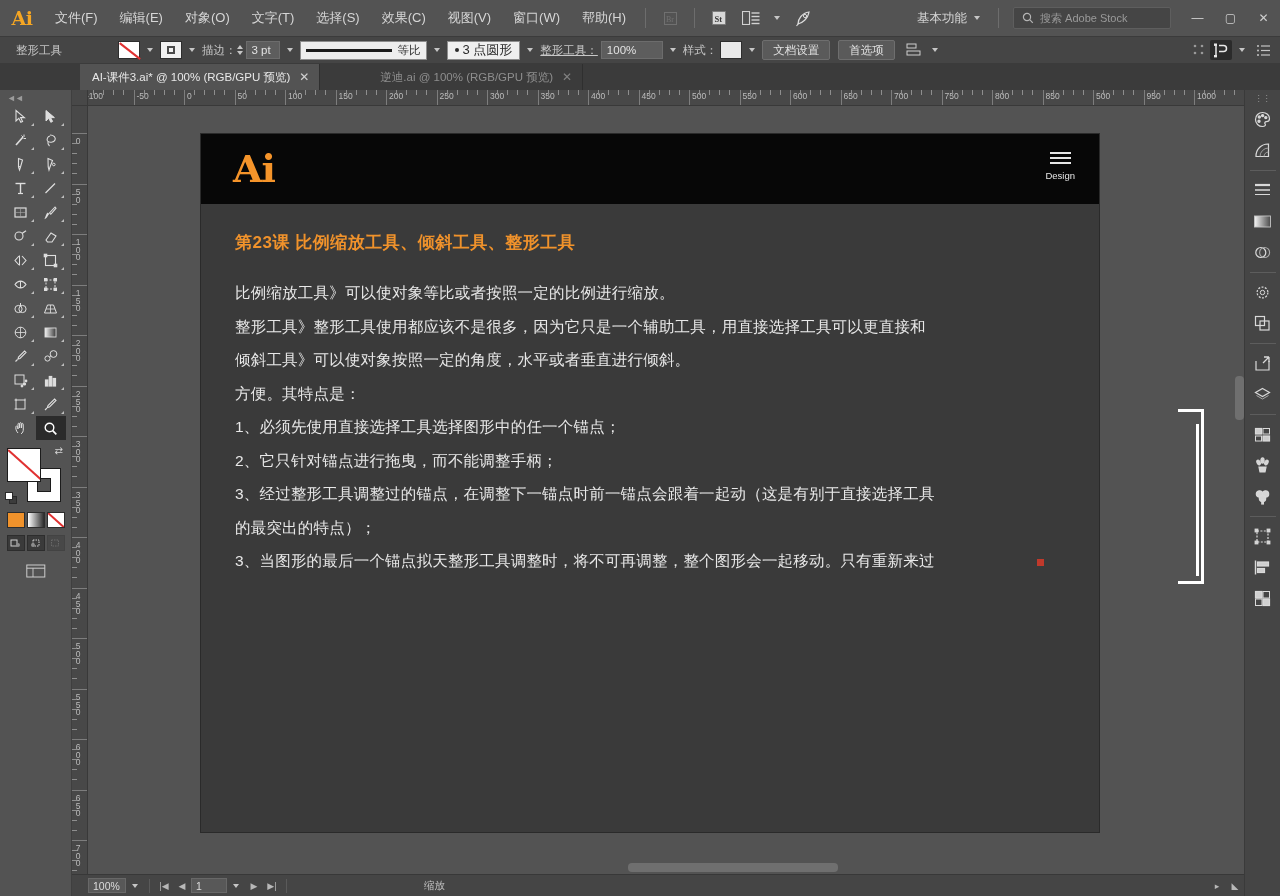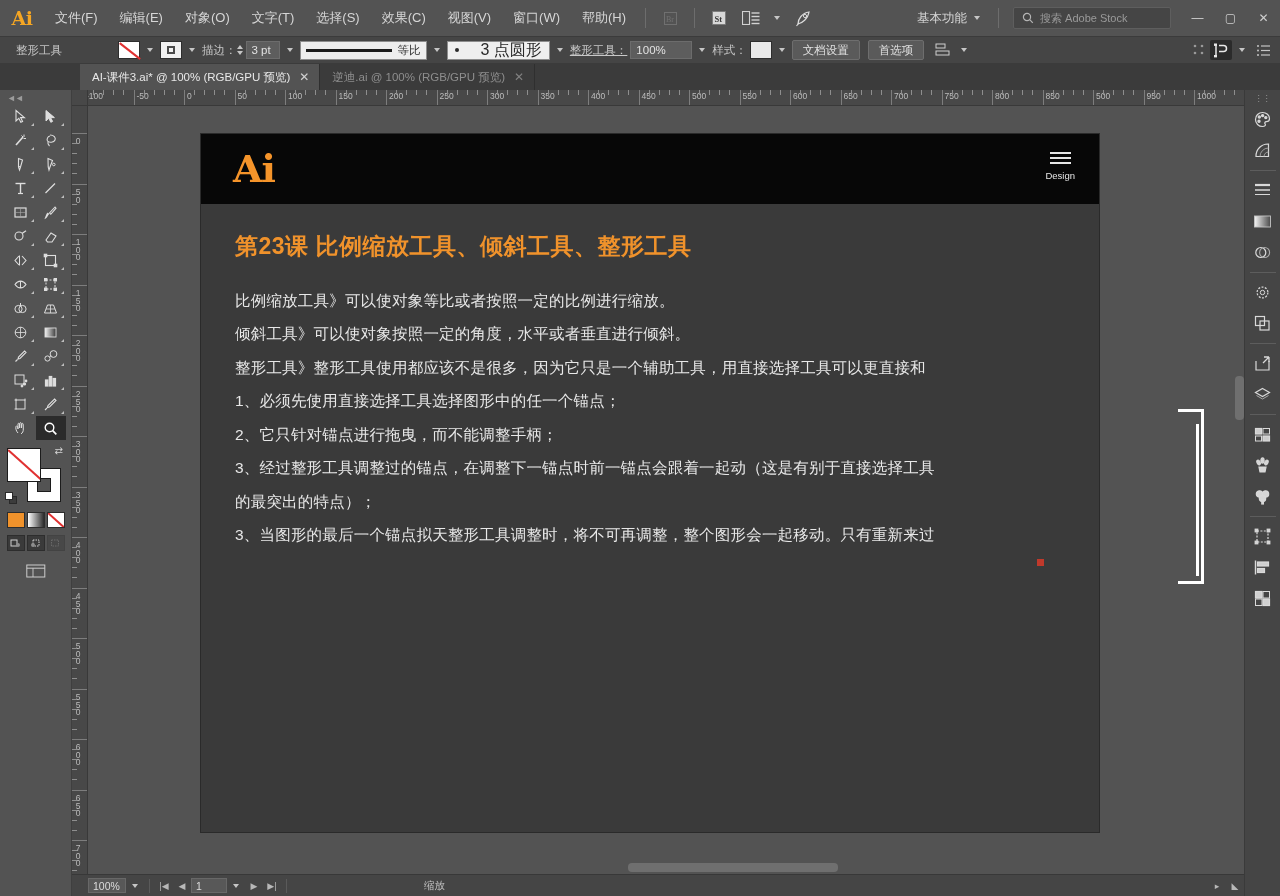--- a/index.html
+++ b/index.html
@@ -110,22 +110,22 @@
     color: #e2e2e2; font-size: 11.5px; min-width: 34px; cursor: text;
   }
   .profile-combo {
     background: #eeeeee; border: 1px solid #8d8d8d; height: 19px;
     display: flex; align-items: center; gap: 6px;
     padding: 0 5px; color: #303030; font-size: 11.5px; cursor: pointer;
   }
   .profile-line { width: 86px; height: 3px; background: #1c1c1c; }
   .brush-combo {
     background: #efefef; border: 1px solid #8d8d8d; height: 19px;
-    display: flex; align-items: center; gap: 22px;
-    padding: 0 7px; color: #2a2a2a; font-size: 16px; cursor: pointer;
+    display: flex; align-items: center; gap: 4px;
+    padding: 0 7px; color: #2a2a2a; font-size: 13px; cursor: pointer;
   }
   .brush-dot { width: 4px; height: 4px; border-radius: 50%; background: #2a2a2a; }
   .btn-flat {
     background: #5a5a5a; border: 1px solid #6e6e6e; border-radius: 2px;
     height: 20px; display: flex; align-items: center; padding: 0 10px;
     color: #e0e0e0; font-size: 11.5px; cursor: pointer; white-space: nowrap;
   }
   .underline-lbl { text-decoration: underline; }
   .cb-icon {
     width: 22px; height: 20px; display: flex; align-items: center;
@@ -138,21 +138,21 @@
     height: 26px; background: #3b3b3b; display: flex; align-items: flex-end;
     flex: 0 0 26px; padding-left: 0;
   }
   .tab-gutter { width: 80px; height: 26px; background: #3b3b3b; }
   .tab {
     height: 26px; display: flex; align-items: center; gap: 9px;
     padding: 0 10px 0 12px; font-size: 11.5px; cursor: pointer;
     border-right: 1px solid #2f2f2f; white-space: nowrap;
   }
   .tab.active { background: #535353; color: #e8e8e8; }
-  .tab.inactive { background: #3b3b3b; color: #8e8e8e; }
+  .tab.inactive { background: #3b3b3b; color: #8e8e8e; margin-left: 48px; }
   .tab-close { font-size: 12px; opacity: 0.85; cursor: pointer; }
 
   
   .main { flex: 1; display: flex; min-height: 0; }
 
   
   .toolpanel {
     width: 72px; background: #535353; border-right: 1px solid #3f3f3f;
     display: flex; flex-direction: column; align-items: center;
     padding-top: 2px; flex: 0 0 72px;
@@ -298,21 +298,21 @@
   .ab-menu {
     position: absolute; right: 24px; top: 18px;
     display: flex; flex-direction: column; align-items: center; gap: 4px;
     cursor: pointer;
   }
   .ab-menu .bars { display: flex; flex-direction: column; gap: 3px; }
   .ab-menu .bars i { width: 21px; height: 2px; background: #e6e6e6; display: block; }
   .ab-menu .lbl { color: #e6e6e6; font-size: 9.5px; margin-top: 2px; }
   .ab-body { padding: 28px 34px 0 34px; }
   .ab-title {
-    color: #F0922B; font-size: 23px; font-weight: bold;
+    color: #F0922B; font-size: 17px; font-weight: bold;
     letter-spacing: 0.5px; margin-bottom: 22px; line-height: 1.3;
   }
   .ab-line {
     color: #e8e8e8; font-size: 15.5px; line-height: 33.5px;
     letter-spacing: 0.2px; white-space: nowrap;
   }
   .end-mark {
     position: absolute; left: 836px; top: 425px;
     width: 7px; height: 7px; background: #c0392b;
   }
@@ -1010,22 +1010,23 @@
                   <i></i>
                   <i></i>
                   <i></i>
                 </span>
               <span class="lbl">Design</span>
             </div>
           </div>
           <div class="ab-body">
             <div class="ab-title">第23课  比例缩放工具、倾斜工具、整形工具</div>
             <div class="ab-line">比例缩放工具》可以使对象等比或者按照一定的比例进行缩放。</div>
+            <div class="ab-line">整形工具》整形工具使用都应该不是很多，因为它只是一个辅助工具，用直接选择工具可以更直接和</div>
             <div class="ab-line">倾斜工具》可以使对象按照一定的角度，水平或者垂直进行倾斜。</div>
-            <div class="ab-line">整形工具》整形工具使用都应该不是很多，因为它只是一个辅助工具，用直接选择工具可以更直接和</div>
+            <div class="ab-line">方便。其特点是：</div>
             <div class="ab-line">1、必须先使用直接选择工具选择图形中的任一个锚点；</div>
             <div class="ab-line">2、它只针对锚点进行拖曳，而不能调整手柄；</div>
             <div class="ab-line">3、经过整形工具调整过的锚点，在调整下一锚点时前一锚点会跟着一起动（这是有别于直接选择工具</div>
             <div class="ab-line">的最突出的特点）；</div>
             <div class="ab-line">3、当图形的最后一个锚点拟天整形工具调整时，将不可再调整，整个图形会一起移动。只有重新来过</div>
           </div>
           <div class="end-mark"></div>
         </div>
 
         <div class="loose-bracket"></div>

